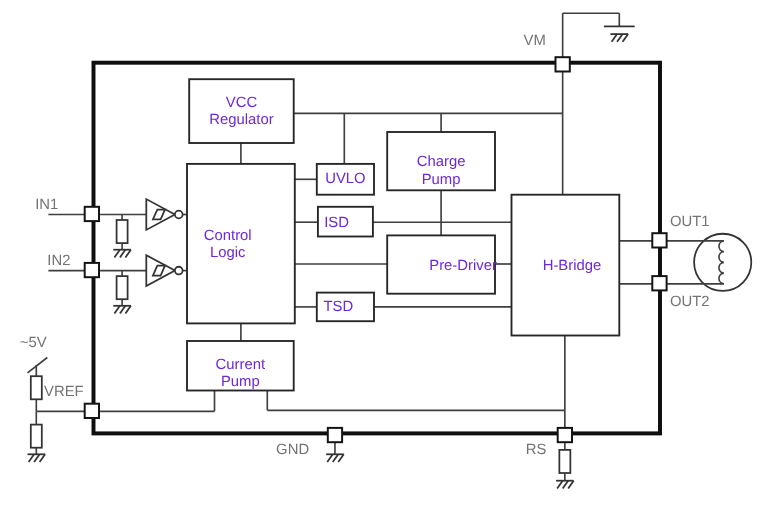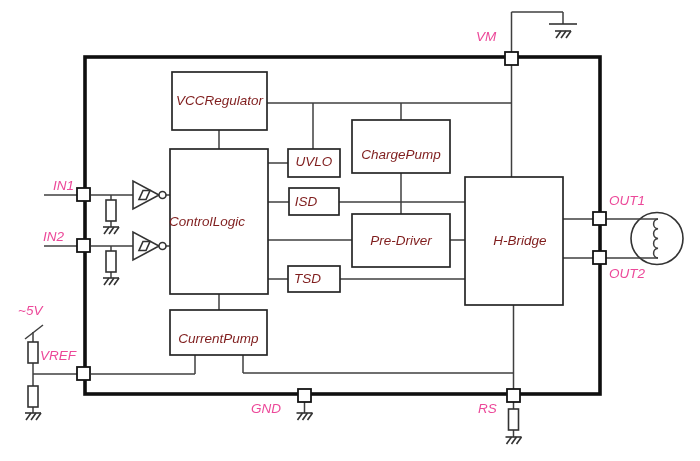--- a/index.html
+++ b/index.html
@@ -2,25 +2,25 @@
 <html><head>
 <meta charset="utf-8">
 <style>
   html,body{margin:0;padding:0;background:#ffffff;}
   #canvas{
     position:relative;width:700px;height:461px;background:#ffffff;overflow:hidden;
     font-family:"Liberation Sans", sans-serif;color:#1a1a1a;
   }
   #wires-svg{position:absolute;left:0;top:0;}
   .blabel{
-    position:absolute;display:flex;flex-direction:row;align-items:center;justify-content:center;
-    font-size:13.5px;line-height:16px;text-align:center;white-space:nowrap;color:#7f1d1d;font-style:italic;
+    position:absolute;display:flex;flex-direction:column;align-items:center;justify-content:center;
+    font-size:13.5px;line-height:16px;text-align:center;white-space:nowrap;color:#6d28d9;
   }
   .plabel{
-    position:absolute;font-size:13.5px;line-height:15px;white-space:nowrap;color:#ec4899;font-style:italic;
+    position:absolute;font-size:13.5px;line-height:15px;white-space:nowrap;color:#737373;
   }
 </style>
 </head>
 <body>
 
 <div id="canvas">
 
   <svg id="wires-svg" width="700" height="461" viewBox="0 0 700 461">
     <defs>
       <g id="gnd">
@@ -194,32 +194,32 @@
   <div class="blabel" style="left:289px;top:188px;width:34px;height:27px">
     <span>ISD</span>
   </div>
   <div class="blabel" style="left:288px;top:266px;width:39px;height:26px">
     <span>TSD</span>
   </div>
   <div class="blabel" style="left:352px;top:120px;width:98px;height:70px">
     <span>Charge</span>
     <span>Pump</span>
   </div>
-  <div class="blabel" style="left:352px;top:214px;width:98px;height:53px">
+  <div class="blabel" style="left:372px;top:214px;width:98px;height:53px">
     <span>Pre-Driver</span>
   </div>
   <div class="blabel" style="left:465px;top:177px;width:110px;height:128px">
     <span>H-Bridge</span>
   </div>
   <div class="blabel" style="left:170px;top:310px;width:97px;height:58px">
     <span>Current</span>
     <span>Pump</span>
   </div>
 
-  <div class="plabel" style="left:53px;top:178px">IN1</div>
+  <div class="plabel" style="left:32px;top:178px">IN1</div>
   <div class="plabel" style="left:43px;top:229px">IN2</div>
   <div class="plabel" style="left:476px;top:29px">VM</div>
   <div class="plabel" style="left:609px;top:193px">OUT1</div>
   <div class="plabel" style="left:609px;top:266px">OUT2</div>
   <div class="plabel" style="left:251px;top:401px">GND</div>
   <div class="plabel" style="left:478px;top:401px">RS</div>
   <div class="plabel" style="left:40px;top:348px">VREF</div>
   <div class="plabel" style="left:18px;top:303px">~5V</div>
 
 </div>

